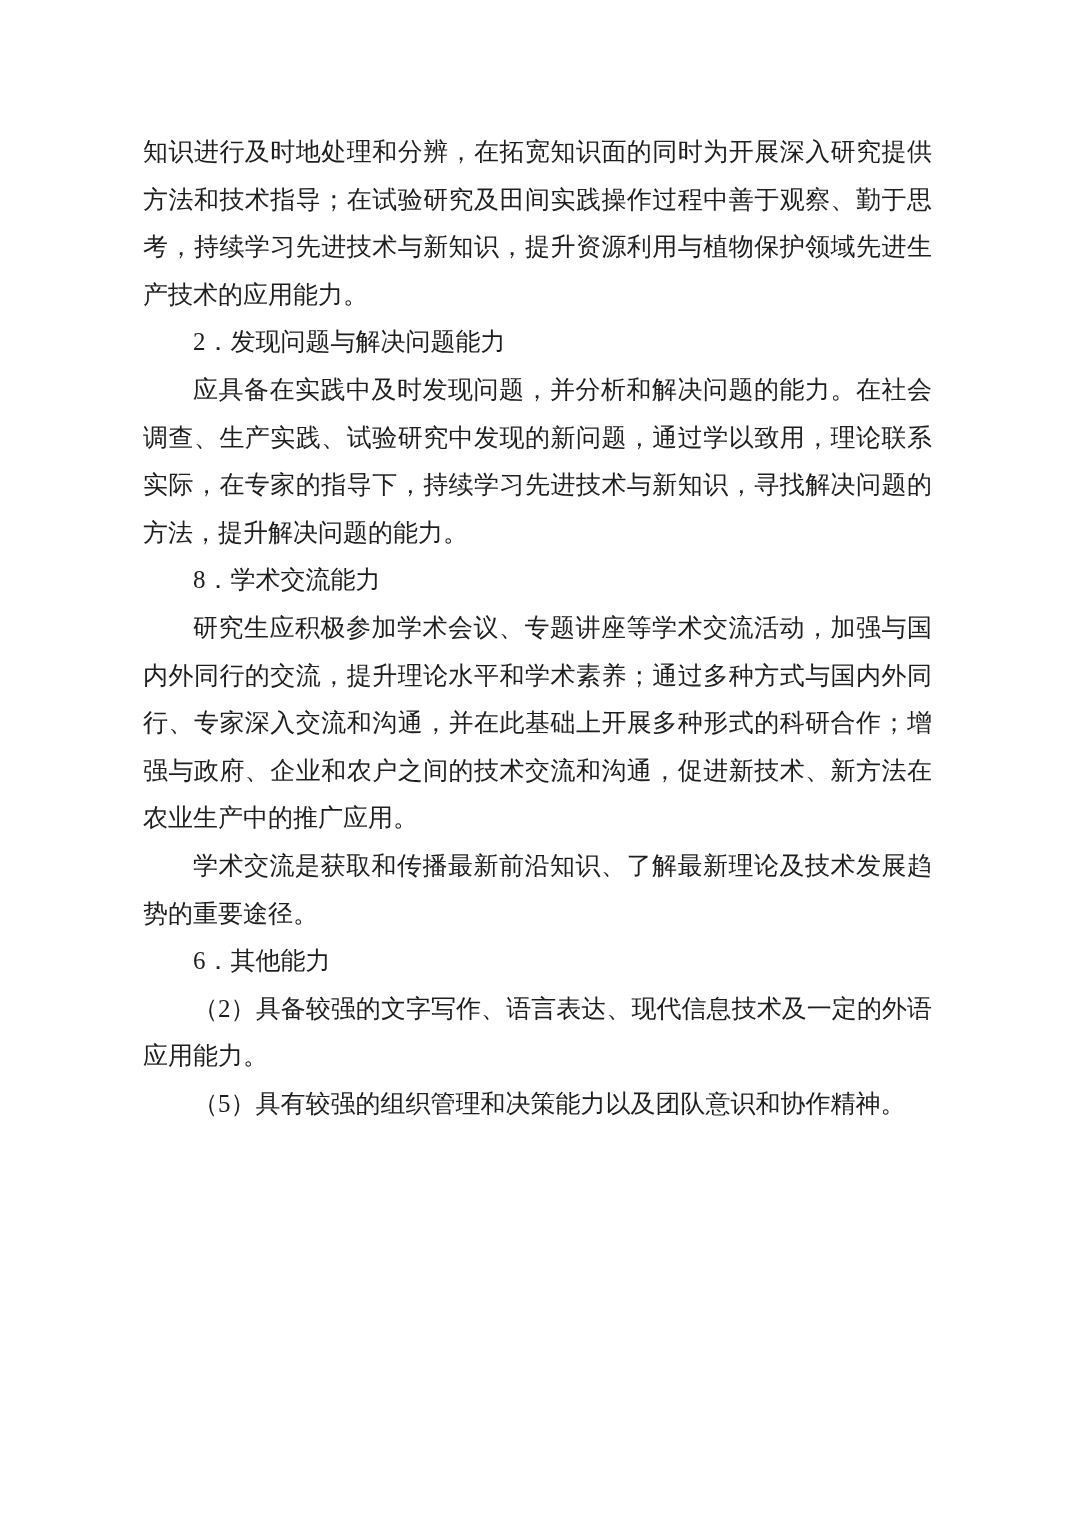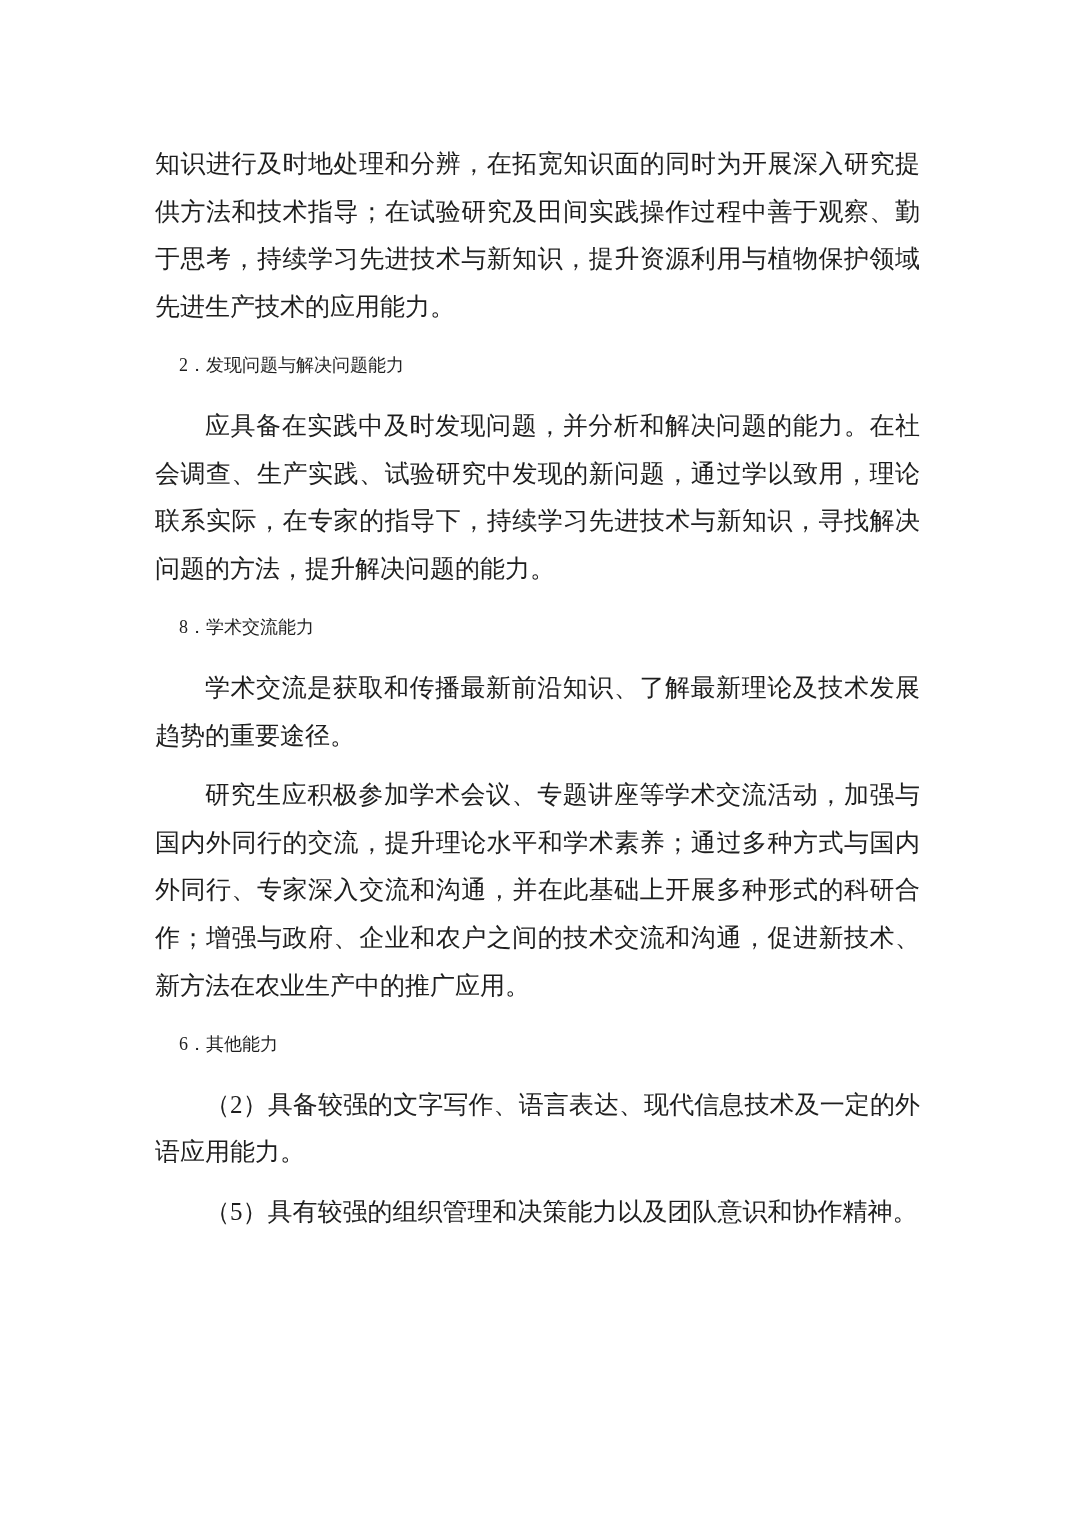--- a/index.html
+++ b/index.html
@@ -19,41 +19,41 @@
     background: #ffffff;
     padding: 128px 142px 0 143px;
     font-family: "Liberation Serif", "DejaVu Serif", serif;
     font-size: 25px;
     line-height: 47.6px;
     color: #1e1e1e;
     text-align: justify;
     text-justify: inter-ideograph;
   }
   .para {
-    margin: 12px;
+    margin: 0;
     padding: 0;
     text-indent: 2em;
   }
   .para.no-indent {
     text-indent: 0;
   }
   .heading {
     margin: 0;
     padding: 0;
     text-indent: 2em;
     font-weight: normal;
-    font-size: 18px;
+    font-size: 25px;
   }
 </style>
 </head>
 <body>
 
 <div class="page">
   <p class="para no-indent">知识进行及时地处理和分辨，在拓宽知识面的同时为开展深入研究提供方法和技术指导；在试验研究及田间实践操作过程中善于观察、勤于思考，持续学习先进技术与新知识，提升资源利用与植物保护领域先进生产技术的应用能力。</p>
   <p class="heading">2．发现问题与解决问题能力</p>
   <p class="para">应具备在实践中及时发现问题，并分析和解决问题的能力。在社会调查、生产实践、试验研究中发现的新问题，通过学以致用，理论联系实际，在专家的指导下，持续学习先进技术与新知识，寻找解决问题的方法，提升解决问题的能力。</p>
   <p class="heading">8．学术交流能力</p>
+  <p class="para">研究生应积极参加学术会议、专题讲座等学术交流活动，加强与国内外同行的交流，提升理论水平和学术素养；通过多种方式与国内外同行、专家深入交流和沟通，并在此基础上开展多种形式的科研合作；增强与政府、企业和农户之间的技术交流和沟通，促进新技术、新方法在农业生产中的推广应用。</p>
   <p class="para">学术交流是获取和传播最新前沿知识、了解最新理论及技术发展趋势的重要途径。</p>
-  <p class="para">研究生应积极参加学术会议、专题讲座等学术交流活动，加强与国内外同行的交流，提升理论水平和学术素养；通过多种方式与国内外同行、专家深入交流和沟通，并在此基础上开展多种形式的科研合作；增强与政府、企业和农户之间的技术交流和沟通，促进新技术、新方法在农业生产中的推广应用。</p>
   <p class="heading">6．其他能力</p>
   <p class="para">（2）具备较强的文字写作、语言表达、现代信息技术及一定的外语应用能力。</p>
   <p class="para">（5）具有较强的组织管理和决策能力以及团队意识和协作精神。</p>
 </div>
 
 </body></html>

